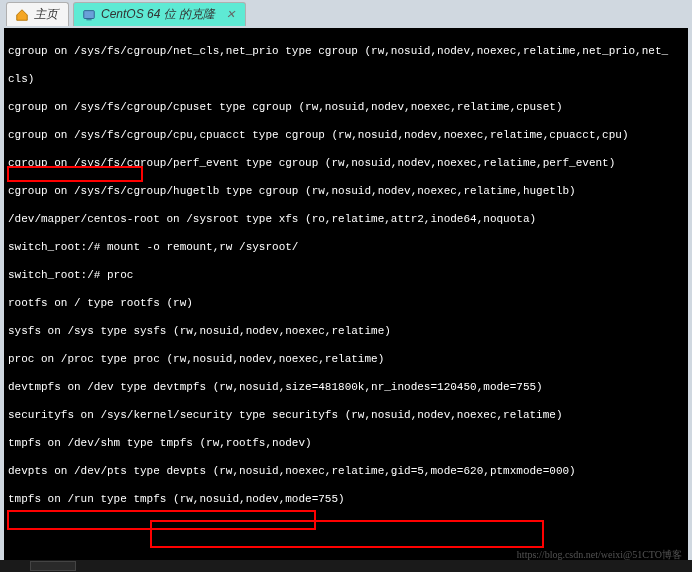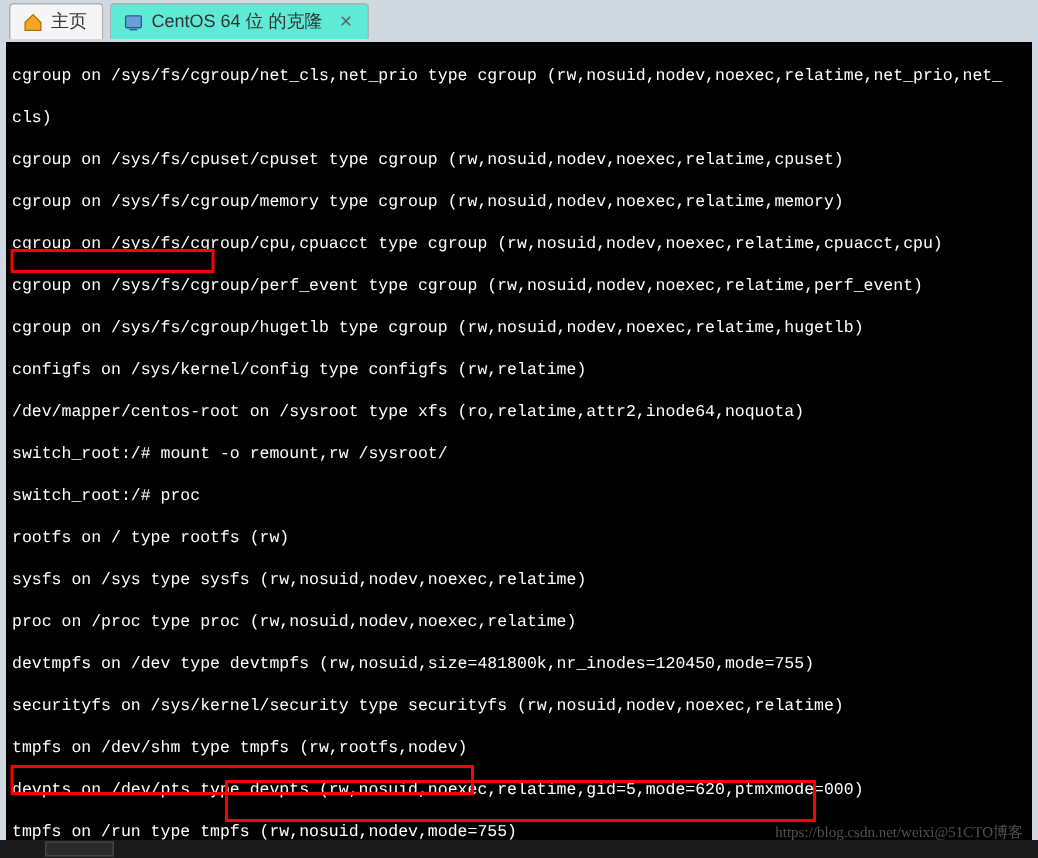--- a/index.html
+++ b/index.html
@@ -22,20 +22,21 @@
     background: #f5f5f5;
     border: 1px solid #b0b0b0;
     border-bottom: none;
     padding: 3px 10px 3px 8px;
     font-size: 12px;
     display: flex;
     align-items: center;
     gap: 5px;
     border-radius: 3px 3px 0 0;
     color: #333;
+    font-style: italic;
   }
   .tab.active { background: #5eead4; }
   .tab .icon { width: 14px; height: 14px; display:inline-block; }
   .tab .close { margin-left: 6px; color:#666; font-size:11px; }
   .terminal {
     background: #000;
     color: #fff;
     font-family: "Consolas","Courier New",monospace;
     font-size: 11px;
     line-height: 14px;
@@ -94,26 +95,24 @@
         </svg>
     </span>
     <span>CentOS 64 位 的克隆</span>
     <span class="close">✕</span>
   </div>
 </div>
 
 <div class="terminal">
 <div>cgroup on /sys/fs/cgroup/net_cls,net_prio type cgroup (rw,nosuid,nodev,noexec,relatime,net_prio,net_</div>
 <div>cls)</div>
-<div>cgroup on /sys/fs/cpuset/cpuset type cgroup (rw,nosuid,nodev,noexec,relatime,cpuset)</div>
-<div>cgroup on /sys/fs/cgroup/memory type cgroup (rw,nosuid,nodev,noexec,relatime,memory)</div>
+<div>cgroup on /sys/fs/cgroup/cpuset type cgroup (rw,nosuid,nodev,noexec,relatime,cpuset)</div>
 <div>cgroup on /sys/fs/cgroup/cpu,cpuacct type cgroup (rw,nosuid,nodev,noexec,relatime,cpuacct,cpu)</div>
 <div>cgroup on /sys/fs/cgroup/perf_event type cgroup (rw,nosuid,nodev,noexec,relatime,perf_event)</div>
 <div>cgroup on /sys/fs/cgroup/hugetlb type cgroup (rw,nosuid,nodev,noexec,relatime,hugetlb)</div>
-<div>configfs on /sys/kernel/config type configfs (rw,relatime)</div>
 <div>/dev/mapper/centos-root on /sysroot type xfs (ro,relatime,attr2,inode64,noquota)</div>
 <div>switch_root:/# mount -o remount,rw /sysroot/</div>
 <div>switch_root:/# proc</div>
 <div>rootfs on / type rootfs (rw)</div>
 <div>sysfs on /sys type sysfs (rw,nosuid,nodev,noexec,relatime)</div>
 <div>proc on /proc type proc (rw,nosuid,nodev,noexec,relatime)</div>
 <div>devtmpfs on /dev type devtmpfs (rw,nosuid,size=481800k,nr_inodes=120450,mode=755)</div>
 <div>securityfs on /sys/kernel/security type securityfs (rw,nosuid,nodev,noexec,relatime)</div>
 <div>tmpfs on /dev/shm type tmpfs (rw,rootfs,nodev)</div>
 <div>devpts on /dev/pts type devpts (rw,nosuid,noexec,relatime,gid=5,mode=620,ptmxmode=000)</div>

